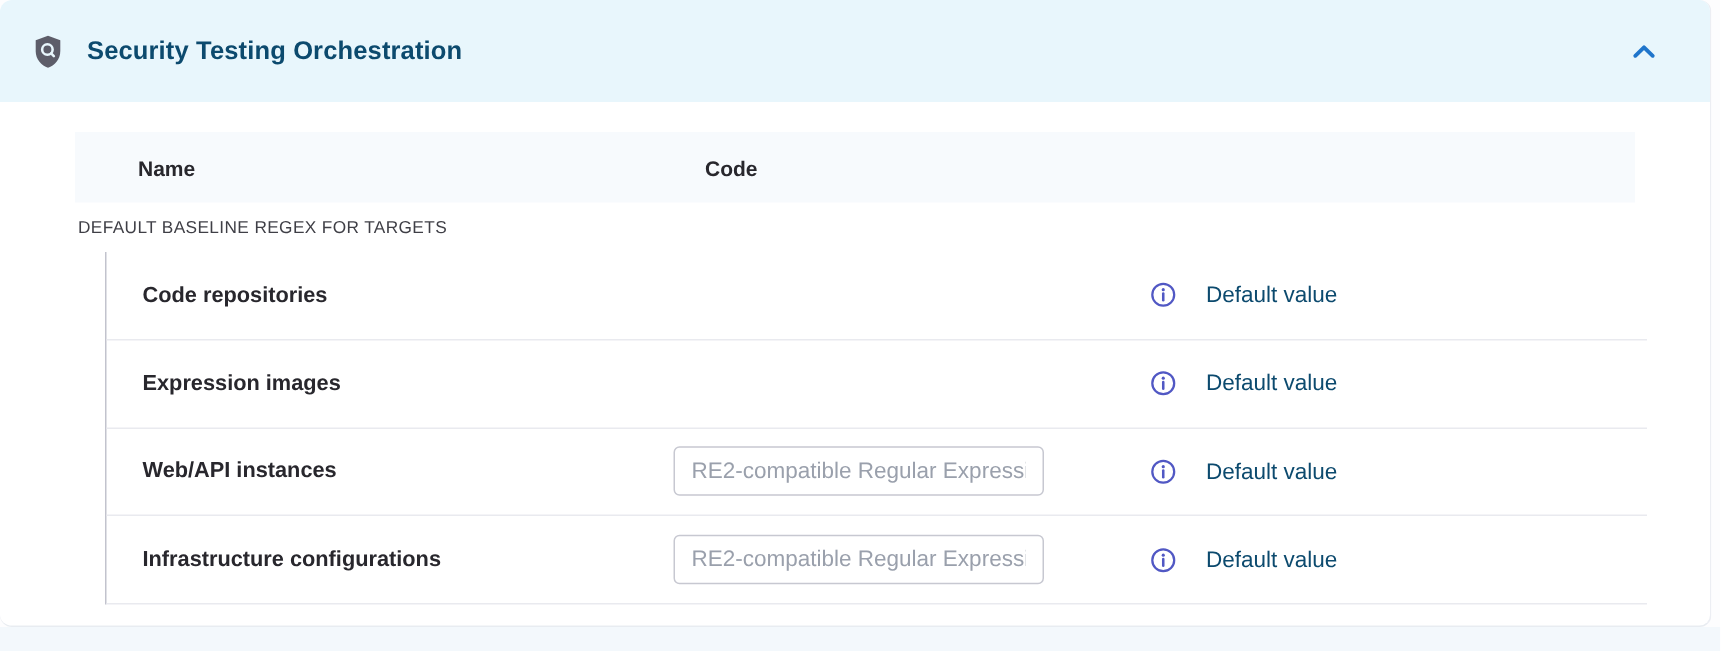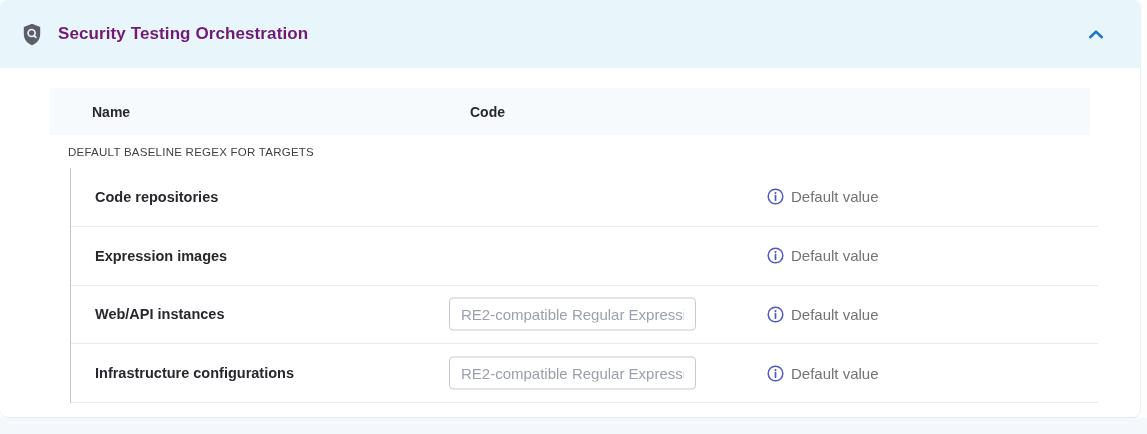--- a/index.html
+++ b/index.html
@@ -28,41 +28,41 @@
   .panel-header {
     position:absolute; top:0; left:0; width:100%; height:68px;
     background:#e8f6fc;
     display:flex; align-items:center;
     padding:0 30px 0 22px;
     cursor:pointer;
   }
   .shield-icon { width:20px; height:23px; flex:0 0 auto; }
   .panel-title {
     margin-left:16px;
-    font-size:17px; font-weight:700; color:#701a75;
+    font-size:17px; font-weight:700; color:#0c4a6e;
     letter-spacing:0.1px;
   }
   .chevron-btn {
     margin-left:auto;
     background:none; border:none; cursor:pointer;
     width:28px; height:28px;
     display:flex; align-items:center; justify-content:center;
   }
   
   .table-head {
     position:absolute; left:50px; top:88px;
     width:1040px; height:47px;
     background:#f7fafd;
     display:flex; align-items:center;
   }
   .th { font-size:14px; font-weight:700; color:#28272d;padding-left:22px; }
   .th-name { margin-left:20px; }
   .th-value { position:absolute; left:398px; }
   .section-label {
-    position:absolute; left:68px; top:146px;
+    position:absolute; left:52px; top:146px;
     font-size:11.5px; font-weight:400; color:#3f3f46;
     letter-spacing:0.25px;
   }
   .rows {
     position:absolute; left:70px; top:168px;
     width:1028px;
     border-left:1px solid #c2c3cd;
   }
   .row {
     position:relative; height:58.75px;
@@ -82,23 +82,23 @@
     font-family:"Liberation Sans", sans-serif;
     font-size:15px; color:#28272d;
     background:#fff;
     outline:none;
     white-space:nowrap; overflow:hidden;
   }
   .regex-input.empty { border-color:#c7c8d1; }
   .regex-input::placeholder { color:#9aa0ac; opacity:1; }
   .default-value {
     position:absolute; left:696px;
-    display:flex; align-items:center; gap:7px;
+    display:flex; align-items:center; gap:20px;
     background:none; border:none; cursor:pointer;
-    color:#737373;
+    color:#0c4a6e;
     font-family:"Liberation Sans", sans-serif;
     font-size:15px; font-weight:400;text-align:right;
   }
   .default-value svg { display:block; }
 </style>
 </head>
 <body>
 
 <div class="screen">
 

